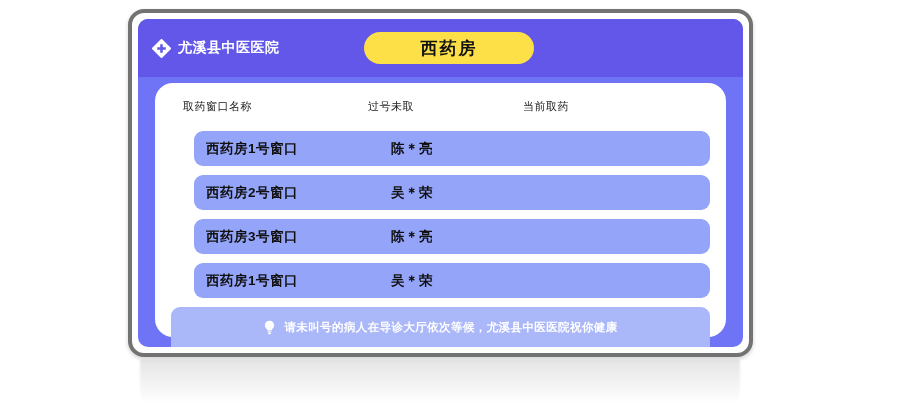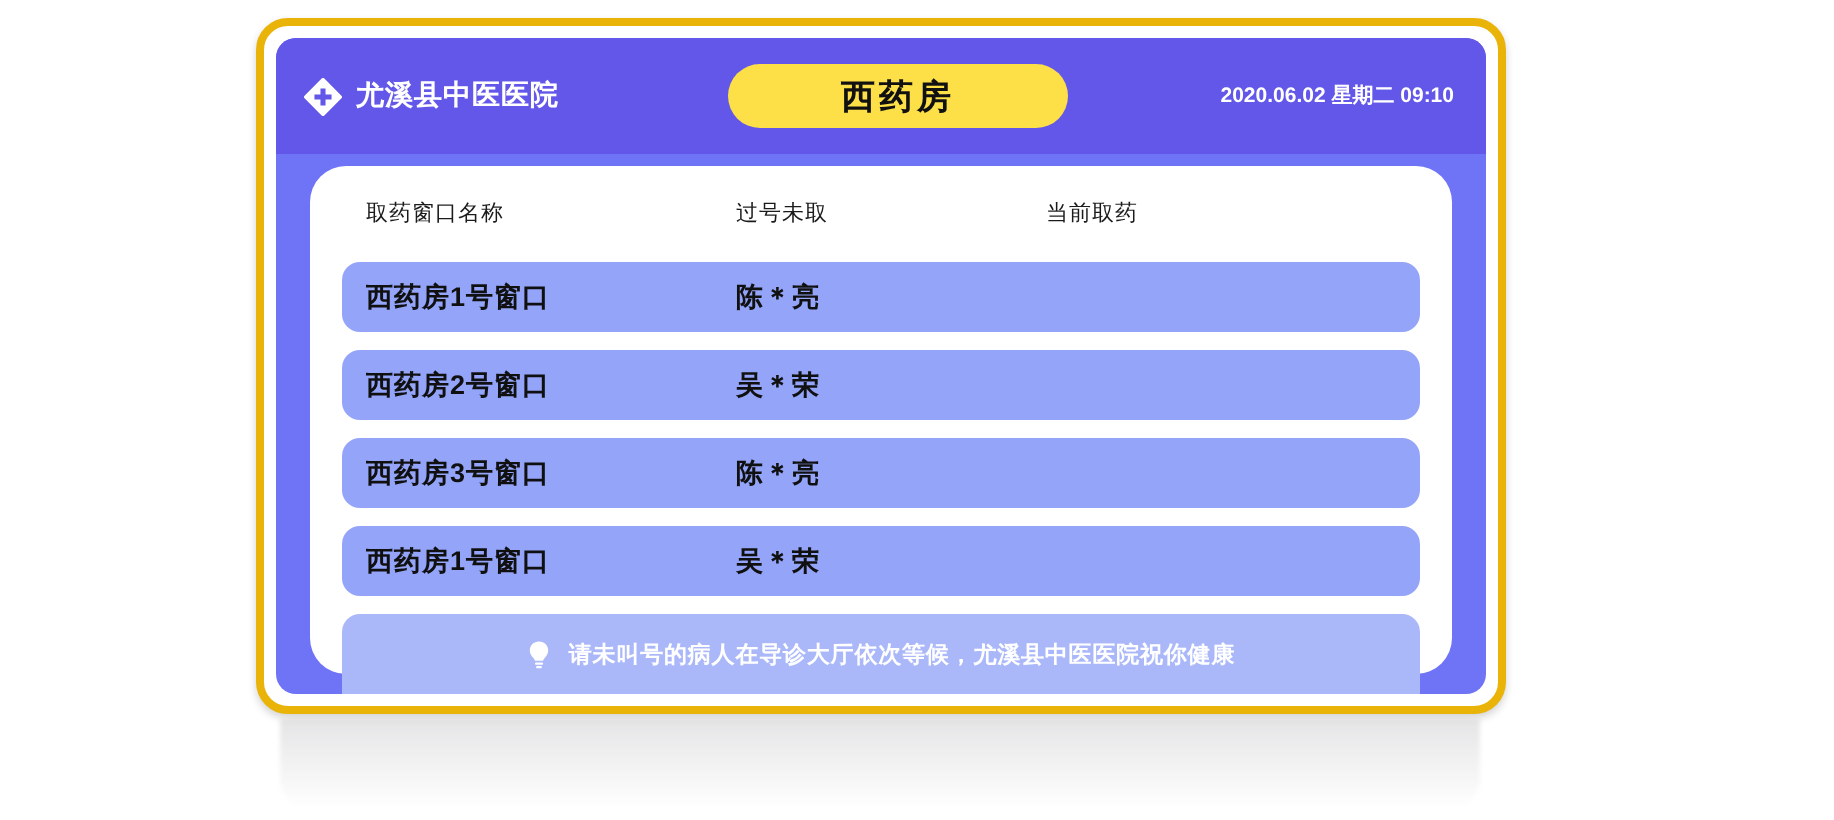--- a/index.html
+++ b/index.html
@@ -16,21 +16,21 @@
   }
 
   
   #device-frame {
     position: absolute;
     left: 128px;
     top: 9px;
     width: 625px;
     height: 348px;
     box-sizing: border-box;
-    border: 4px solid #eab308;
+    border: 4px solid #737373;
     border-radius: 16px;
     background: #ffffff;
     padding: 6px;
     box-shadow: 0 2px 4px rgba(0,0,0,0.18);
   }
 
   #device-reflection {
     position: absolute;
     left: 140px;
     top: 360px;
@@ -161,20 +161,21 @@
 
   .queue-row {
     display: flex;
     align-items: center;
     height: 35px;
     background: #93a4f9;
     border-radius: 9px;
     padding: 0 12px;
     box-sizing: border-box;
     flex: 0 0 auto;
+    margin-left: 23px;
   }
 
   .cell {
     color: #101010;
     font-size: 13.5px;
     font-weight: bold;
     letter-spacing: 0.5px;
     white-space: nowrap;
     overflow: hidden;
   }
@@ -221,21 +222,20 @@
       <div id="brand">
         <svg id="logo-icon" viewBox="0 0 24 24">
           <path d="M12 1.2 L22.8 12 L12 22.8 L1.2 12 Z" fill="#ffffff" stroke="#ffffff" stroke-width="2.4" stroke-linejoin="round"></path>
           <path d="M10.4 6.6 h3.2 v3.8 h3.8 v3.2 h-3.8 v3.8 h-3.2 v-3.8 h-3.8 v-3.2 h3.8 Z" fill="#6257e8"></path>
         </svg>
         <span id="brand-name">尤溪县中医医院</span>
       </div>
 
       <div id="title-pill">西药房</div>
 
-      <div id="datetime">2020.06.02 星期二 09:10</div>
     </div>
 
     <div id="content-card">
 
       <div id="column-headers">
         <div class="col-head col-window">取药窗口名称</div>
         <div class="col-head col-missed">过号未取</div>
         <div class="col-head col-current">当前取药</div>
       </div>
 

